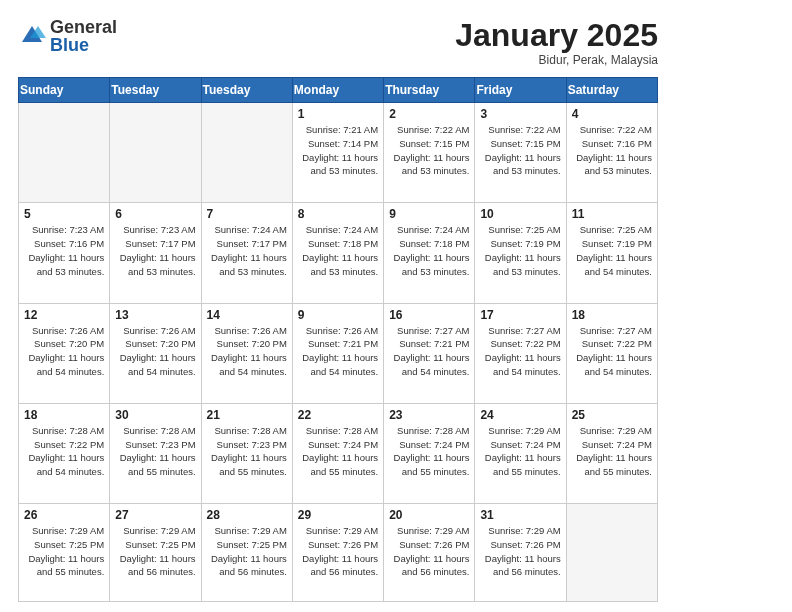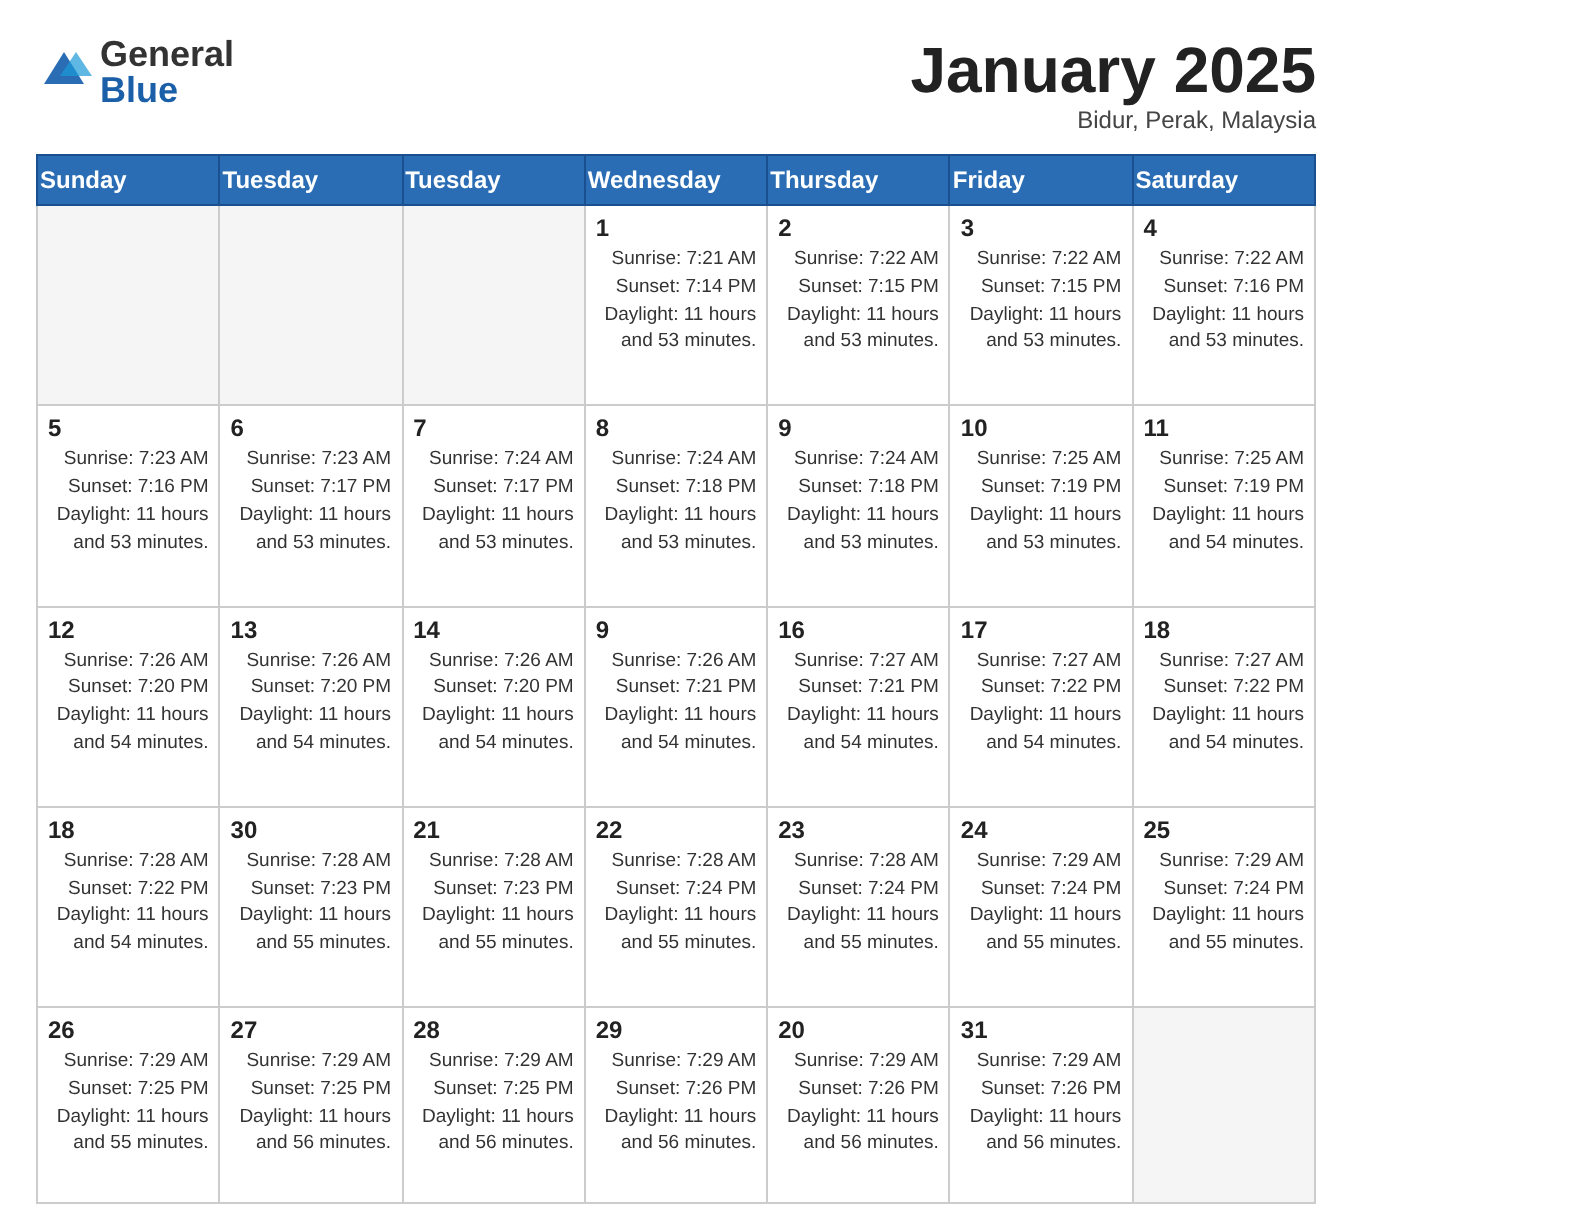--- a/index.html
+++ b/index.html
@@ -119,21 +119,21 @@
       <h2>Bidur, Perak, Malaysia</h2>
     </div>
   </div>
 
   <table class="calendar">
     <thead>
       <tr>
       <th>Sunday</th>
           <th>Tuesday</th>
           <th>Tuesday</th>
-          <th>Wednesday</th>
+          <th>Monday</th>
           <th>Thursday</th>
           <th>Friday</th>
           <th>Saturday</th>
         </tr>
     </thead>
     <tbody id="calendar-body">
     <tr>
           <td class="empty"></td>
           <td class="empty"></td>
           <td class="empty"></td>

